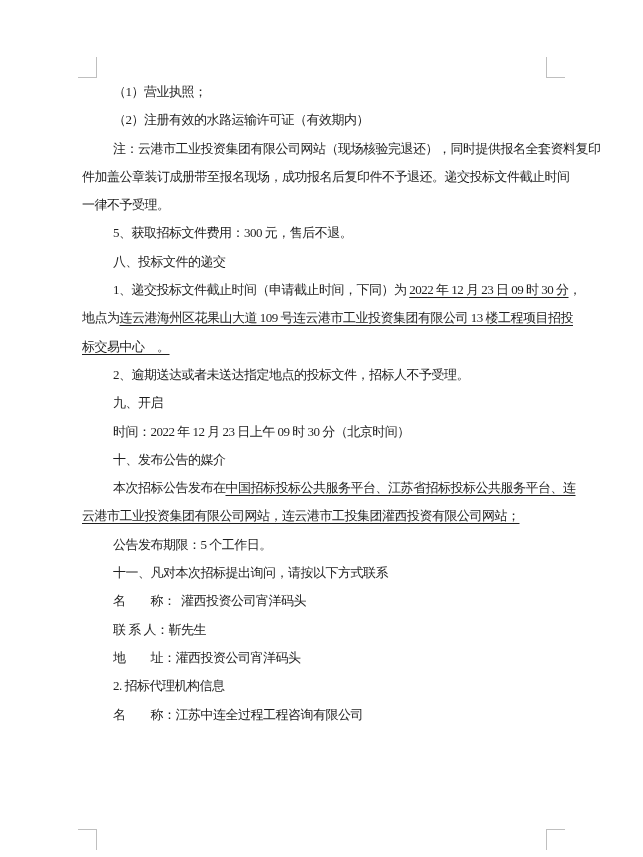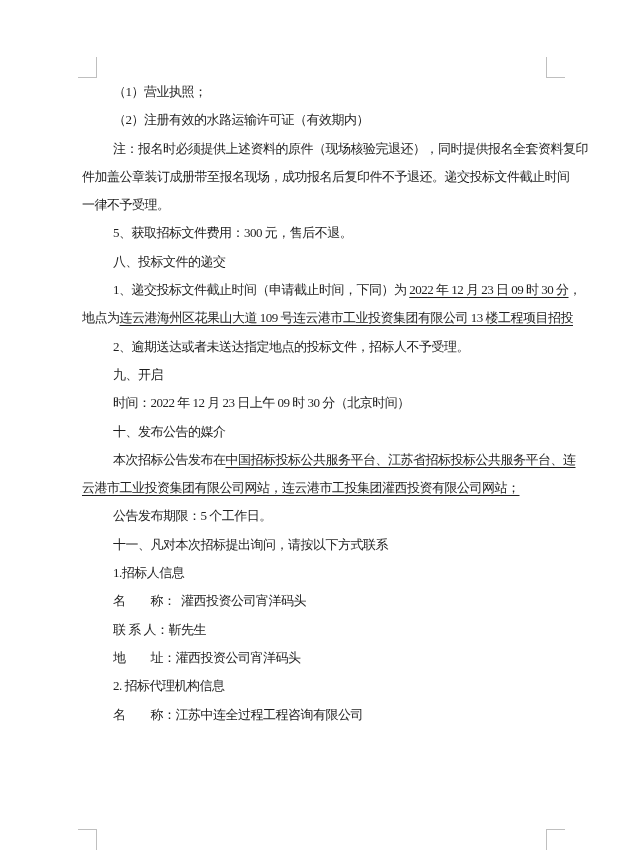--- a/index.html
+++ b/index.html
@@ -49,35 +49,35 @@
 <body>
 
 <div class="page" style="color: rgb(31, 31, 31); background: rgb(255, 255, 255);">
   <div class="crop tl" style="border-color: rgb(191, 191, 191);"></div>
   <div class="crop tr" style="border-color: rgb(191, 191, 191);"></div>
   <div class="crop bl" style="border-color: rgb(191, 191, 191);"></div>
   <div class="crop br" style="border-color: rgb(191, 191, 191);"></div>
   <div class="content">
       <div class="line indent"><span class="">（1）营业执照；</span></div>
       <div class="line indent"><span class="">（2）注册有效的水路运输许可证（有效期内）</span></div>
-      <div class="line indent"><span class="">注：报名时必须提供上述资料的原件（现场核验完退还），同时提供报名全套资料复印</span></div>
+      <div class="line indent"><span class="">注：云港市工业投资集团有限公司网站（现场核验完退还），同时提供报名全套资料复印</span></div>
       <div class="line"><span class="">件加盖公章装订成册带至报名现场，成功报名后复印件不予退还。递交投标文件截止时间</span></div>
       <div class="line"><span class="">一律不予受理。</span></div>
       <div class="line indent"><span class="">5、获取招标文件费用：300 元，售后不退。</span></div>
       <div class="line indent"><span class="b ">八、投标文件的递交</span></div>
       <div class="line indent"><span class="">1、递交投标文件截止时间（申请截止时间，下同）为 </span><span class="b u">2022 年 12 月 23 日 09 时 30 分</span><span class="">，</span></div>
       <div class="line"><span class="">地点为</span><span class="u">连云港海州区花果山大道 109 号连云港市工业投资集团有限公司 13 楼工程项目招投</span></div>
+      <div class="line"><span class="u">标交易中心　。</span></div>
       <div class="line indent"><span class="">2、逾期送达或者未送达指定地点的投标文件，招标人不予受理。</span></div>
       <div class="line indent"><span class="b ">九、开启</span></div>
       <div class="line indent"><span class="">时间：2022 年 12 月 23 日上午 09 时 30 分（北京时间）</span></div>
       <div class="line indent"><span class="b ">十、发布公告的媒介</span></div>
       <div class="line indent"><span class="">本次招标公告发布在</span><span class="b u">中国招标投标公共服务平台、江苏省招标投标公共服务平台、连</span></div>
       <div class="line"><span class="b u">云港市工业投资集团有限公司网站，连云港市工投集团灌西投资有限公司网站；</span></div>
       <div class="line indent"><span class="">公告发布期限：5 个工作日。</span></div>
       <div class="line indent"><span class="">十一、凡对本次招标提出询问，请按以下方式联系</span></div>
-      <div class="line indent"><span class="">1.招标人信息</span></div>
       <div class="line indent"><span class="">名　　称：  灌西投资公司宵洋码头</span></div>
       <div class="line indent"><span class="">联 系 人：靳先生</span></div>
       <div class="line indent"><span class="">地　　址：灌西投资公司宵洋码头</span></div>
       <div class="line indent"><span class="">2. 招标代理机构信息</span></div>
       <div class="line indent"><span class="">名　　称：江苏中连全过程工程咨询有限公司</span></div>
     </div>
 </div>
 
 </body></html>

